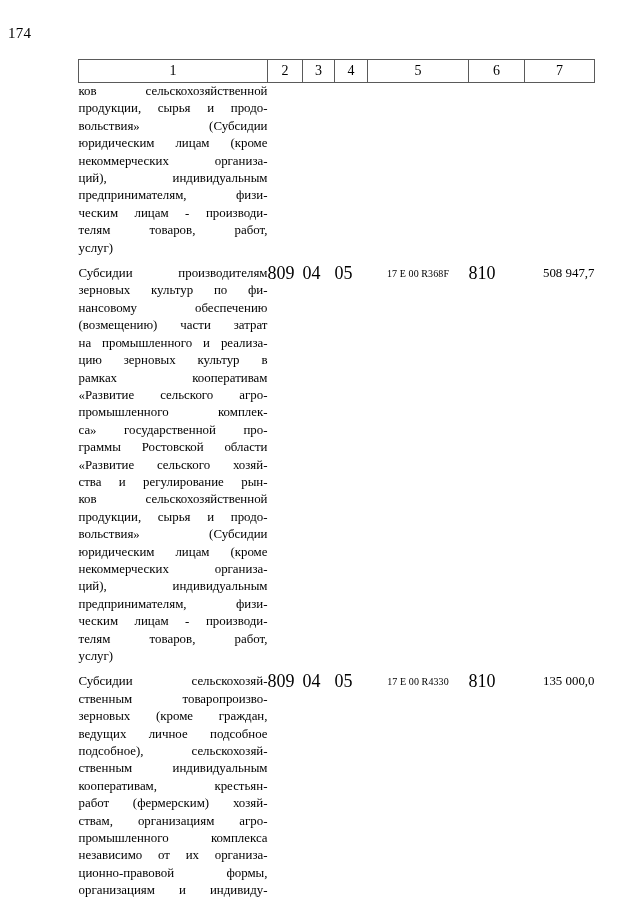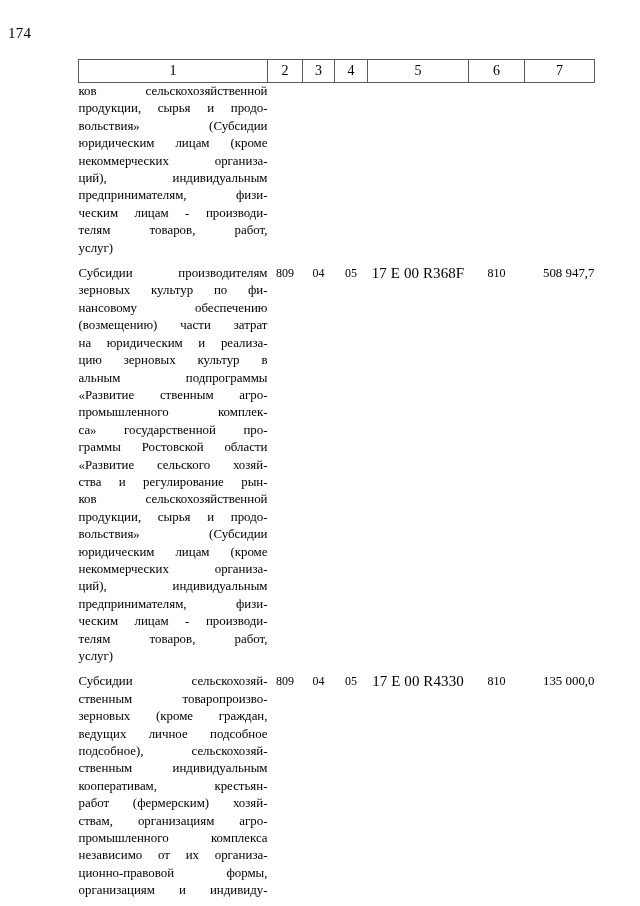--- a/index.html
+++ b/index.html
@@ -93,28 +93,27 @@
     text-align: justify;
     text-align-last: justify;
     white-space: nowrap;
   }
   .txt1 .ln.last {
     text-align-last: left;
   }
 
   
   .num {
-    font-size: 12px;
-    line-height: 17.4px;
-    padding-top: 2px;
-    text-align: center;
+    font-size: 18px;
+    line-height: 17.4px;
+    padding-top: 2px;
     white-space: nowrap;
   }
   .code {
-    font-size: 15px;
+    font-size: 10px;
     line-height: 17.4px;
     padding-top: 2px;
     text-align: center;
     white-space: nowrap;
     letter-spacing: 0.1px;
   }
   .amount {
     font-size: 12.9px;
     line-height: 17.4px;
     padding-top: 2px;
@@ -186,24 +185,24 @@
             <td></td>
           <td></td>
         </tr>
 
         <tr class="data-row">
           <td class="txt1">
               <span class="ln">Субсидии   производителям</span>
               <span class="ln">зерновых   культур   по  фи-</span>
               <span class="ln">нансовому      обеспечению</span>
               <span class="ln">(возмещению) части затрат</span>
-              <span class="ln">на юридическим и реализа-</span>
+              <span class="ln">на промышленного и реализа-</span>
               <span class="ln">цию   зерновых   культур   в</span>
-              <span class="ln">альным          подпрограммы</span>
-              <span class="ln">«Развитие   ственным   агро-</span>
+              <span class="ln">рамках          кооперативам</span>
+              <span class="ln">«Развитие   сельского   агро-</span>
               <span class="ln">промышленного   комплек-</span>
               <span class="ln">са»   государственной   про-</span>
               <span class="ln">граммы Ростовской области</span>
               <span class="ln">«Развитие сельского хозяй-</span>
               <span class="ln">ства  и  регулирование  рын-</span>
               <span class="ln">ков   сельскохозяйственной</span>
               <span class="ln">продукции, сырья и продо-</span>
               <span class="ln">вольствия»        (Субсидии</span>
               <span class="ln">юридическим лицам (кроме</span>
               <span class="ln">некоммерческих организа-</span>

